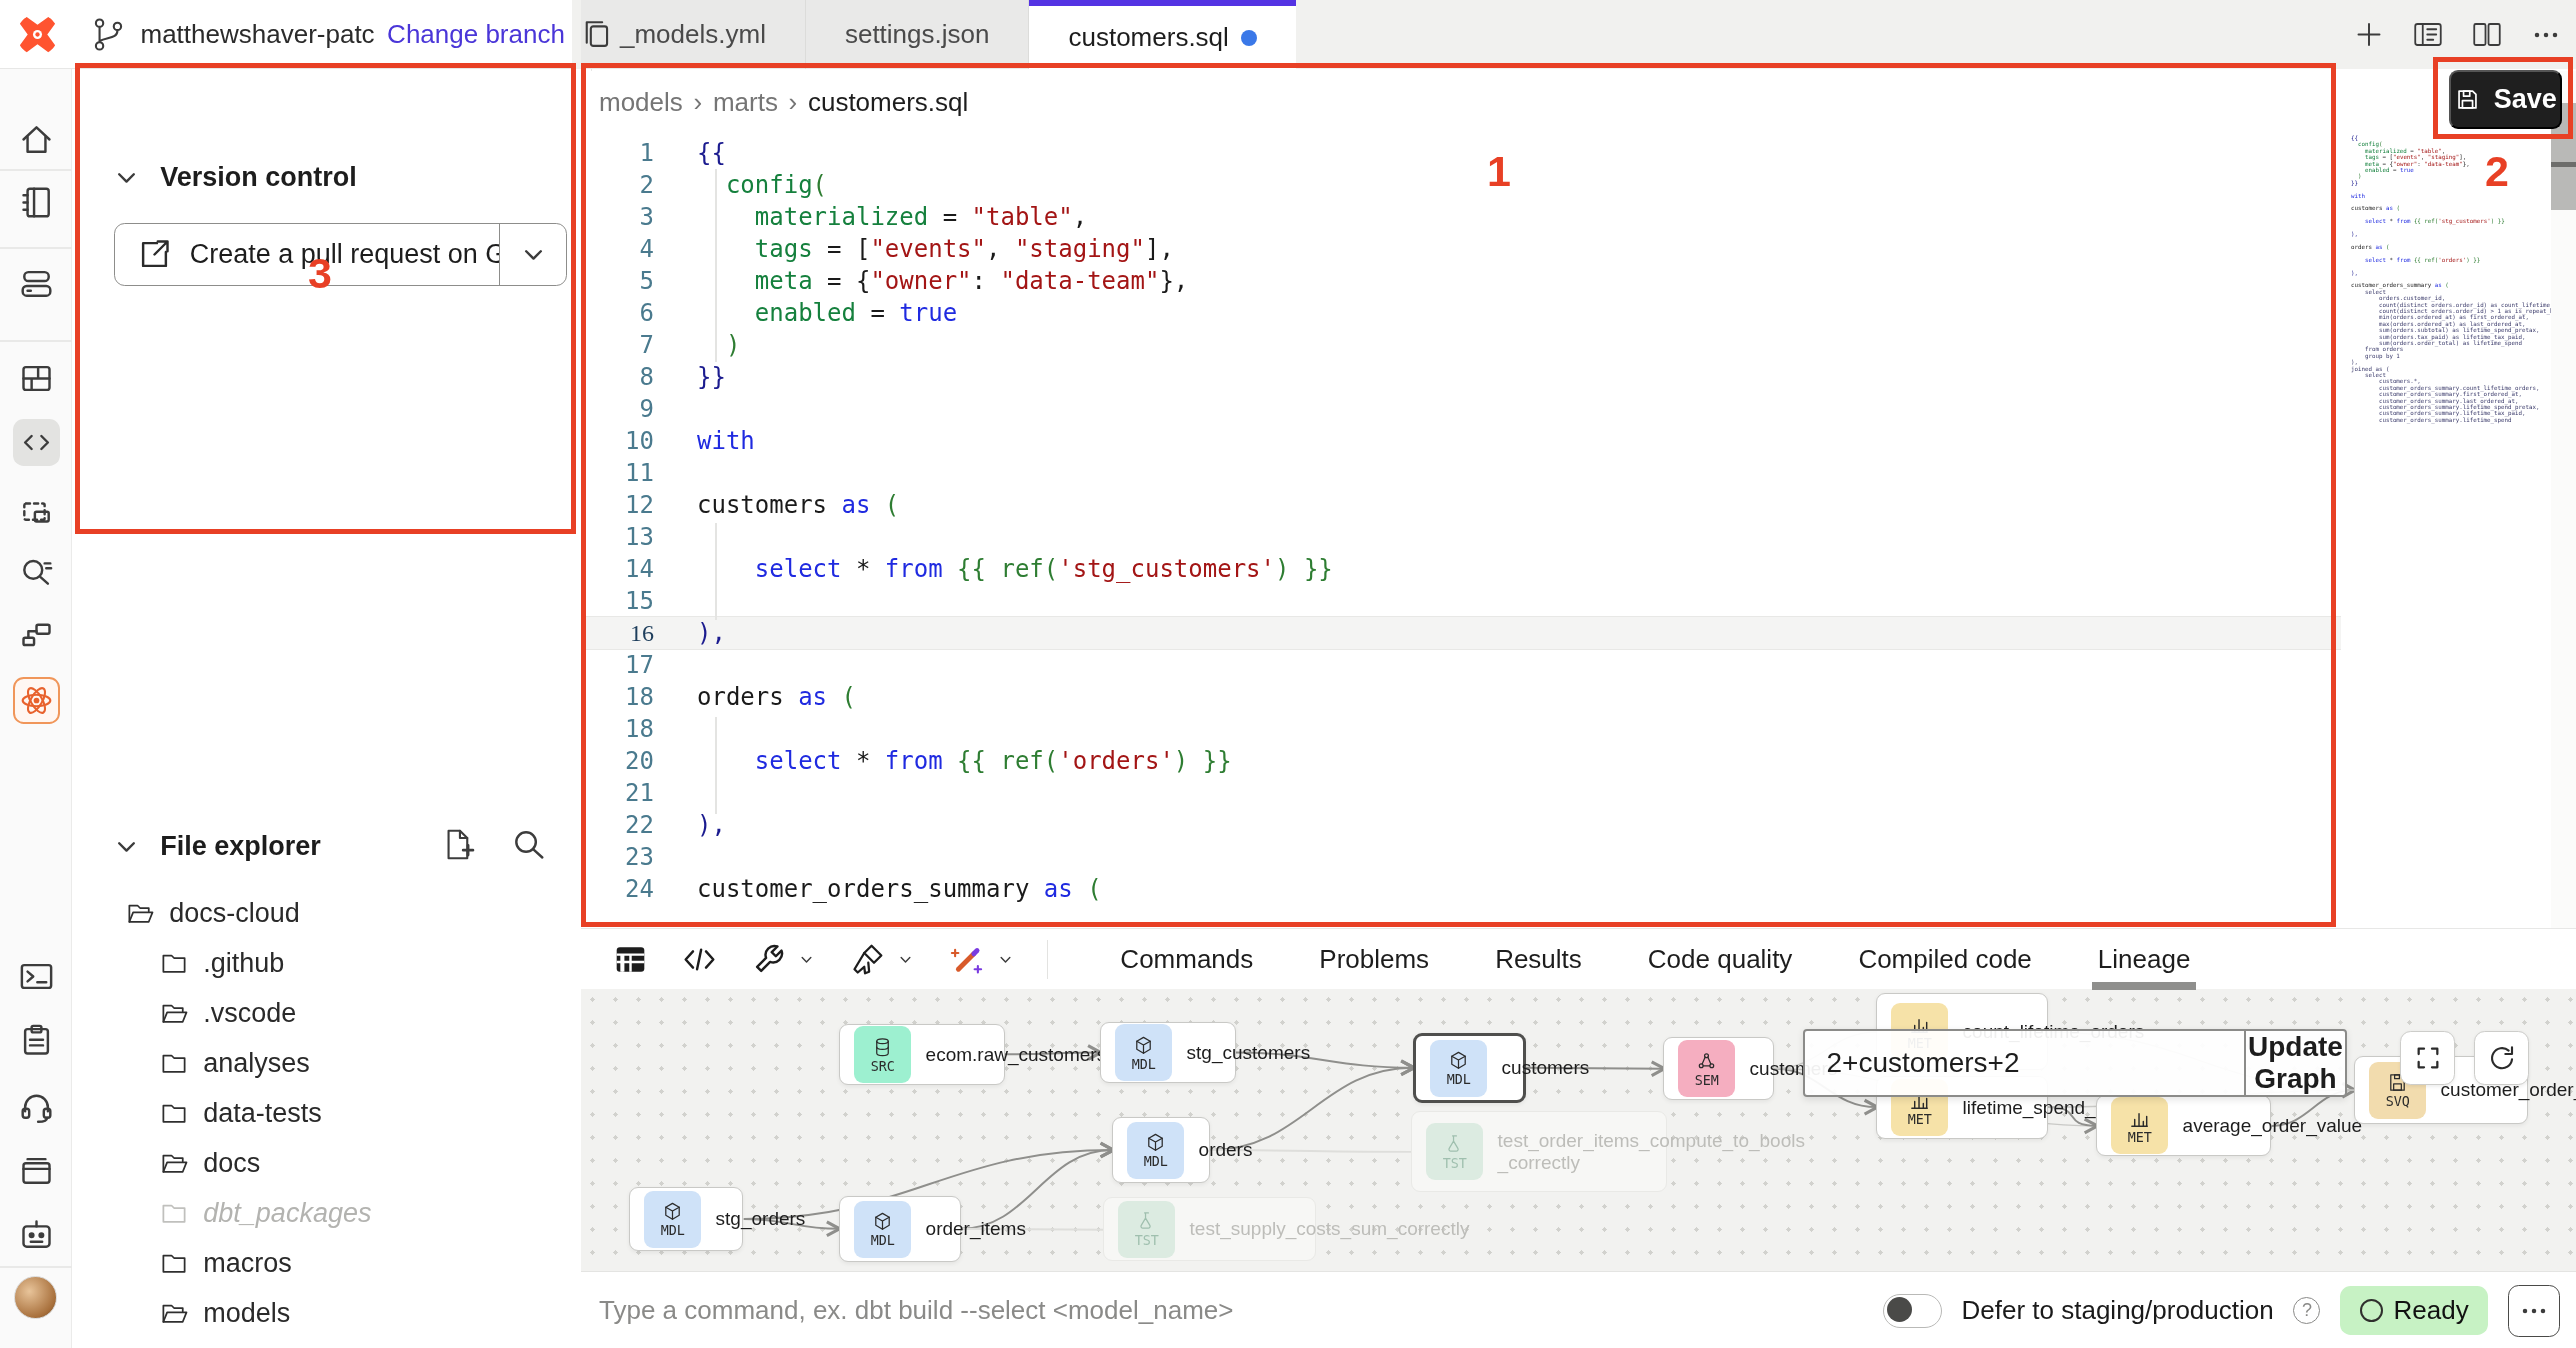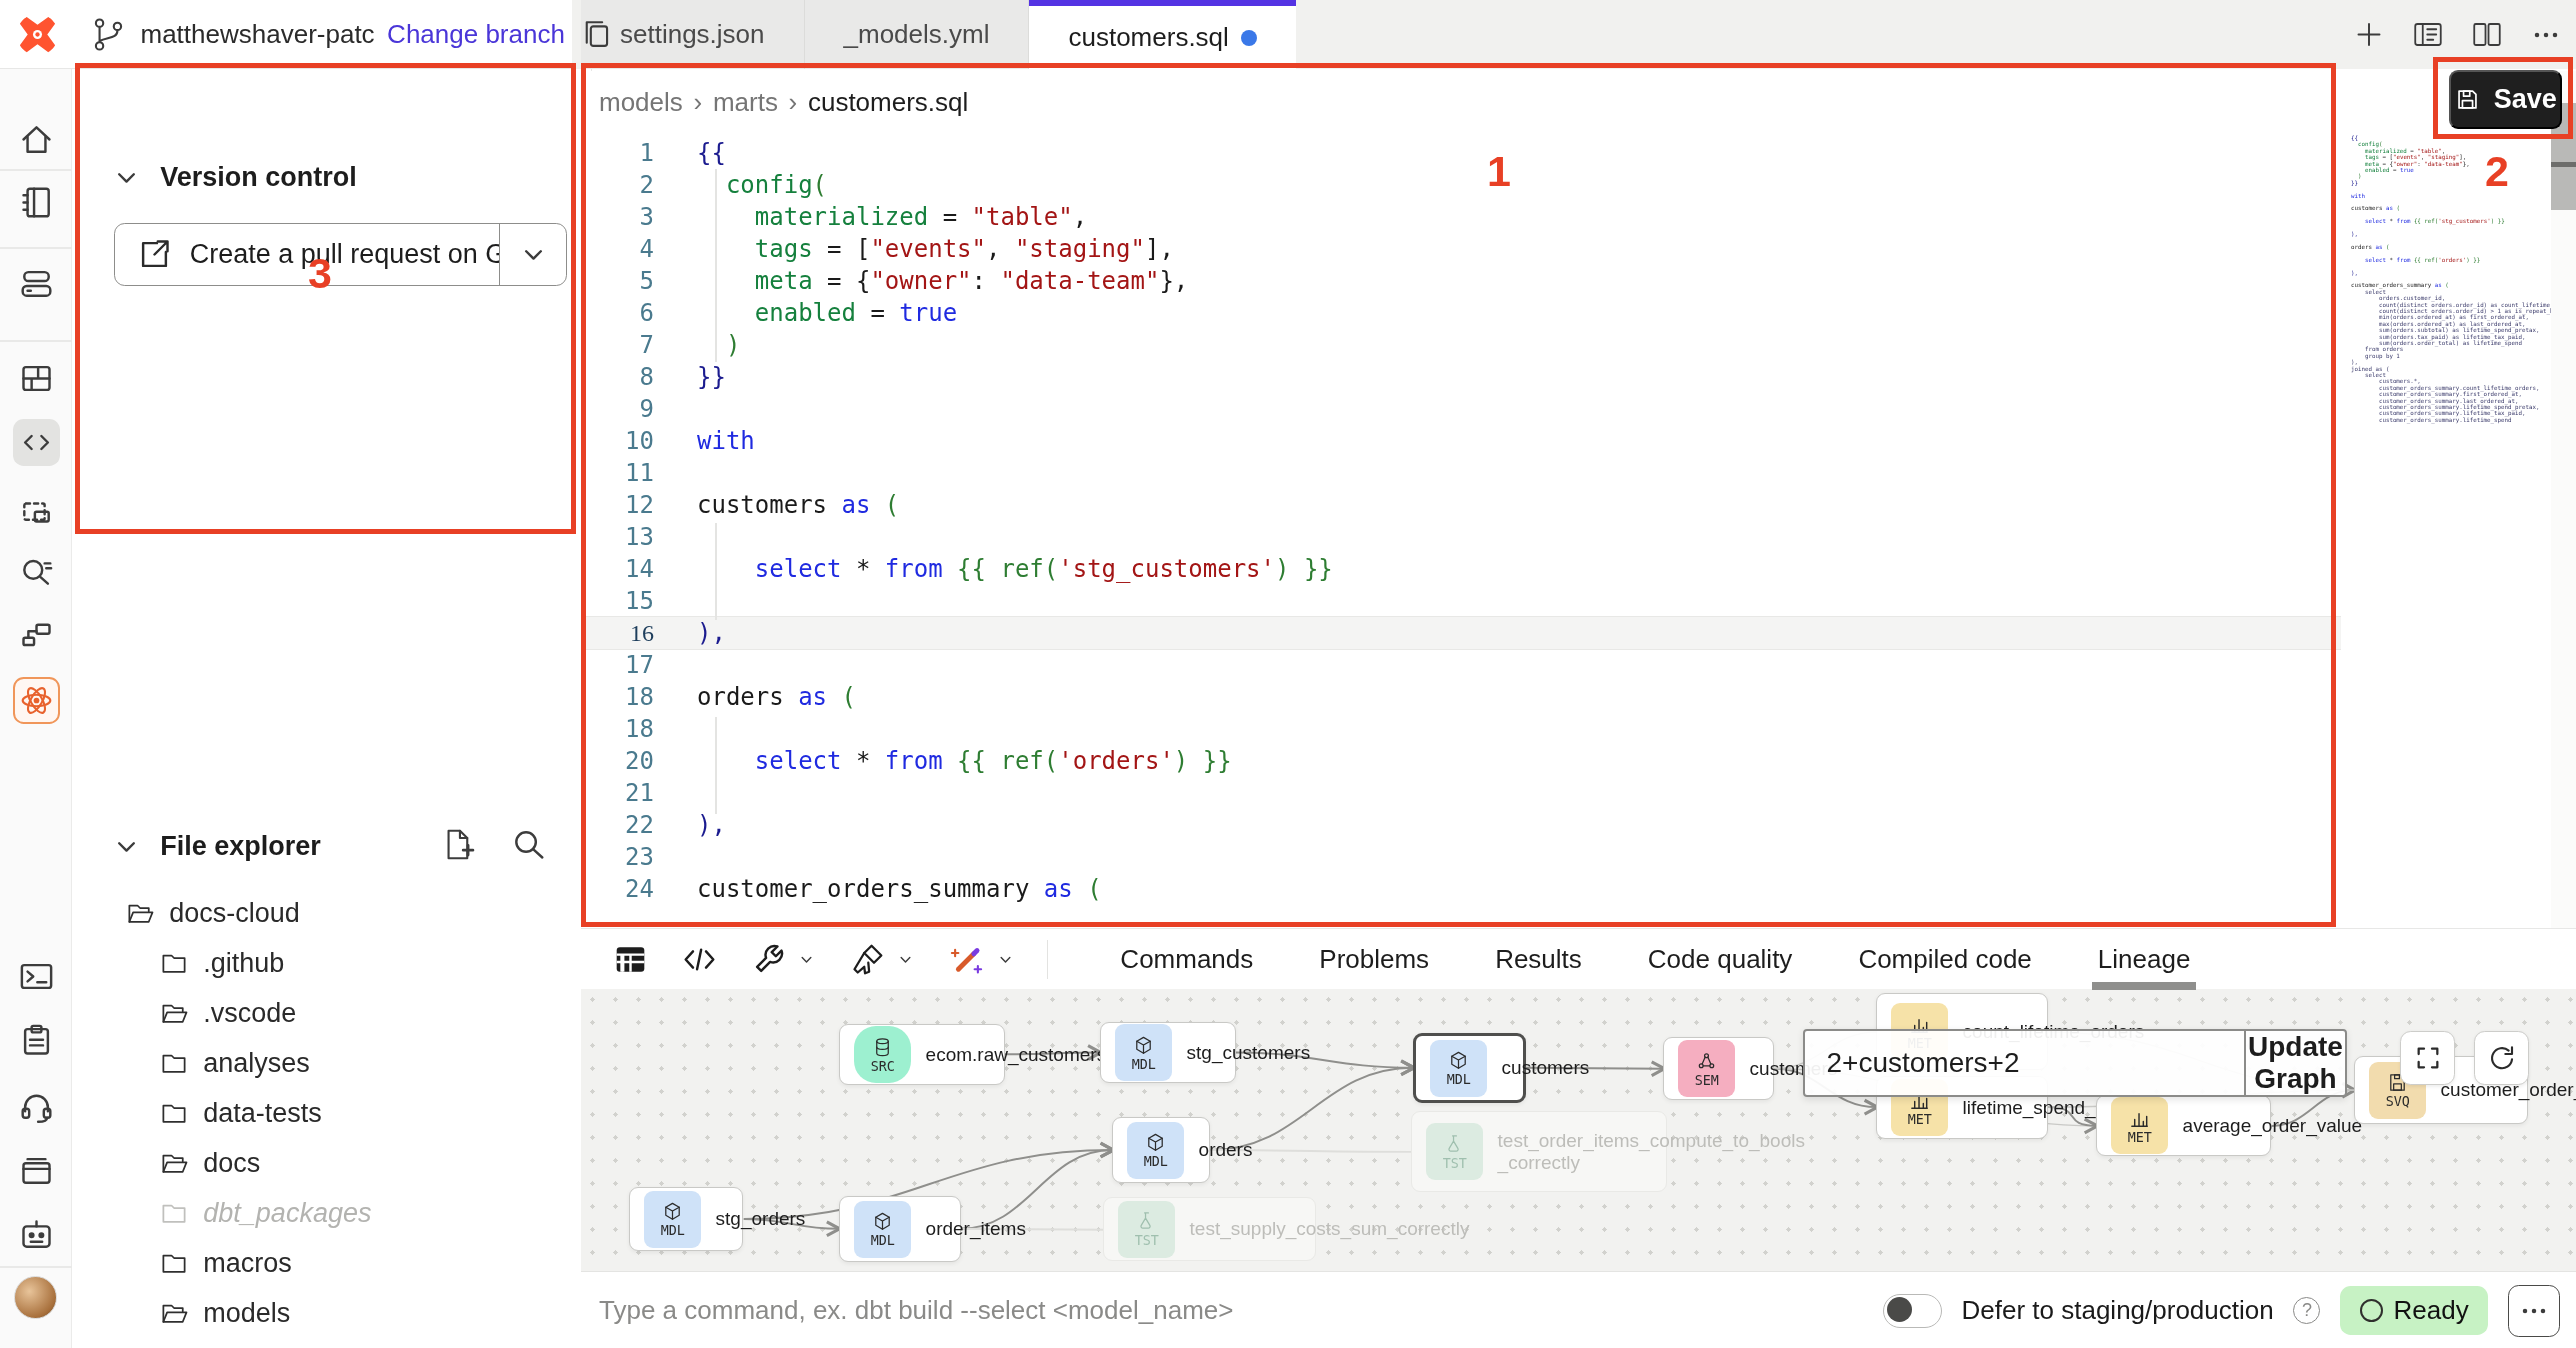--- a/index.html
+++ b/index.html
@@ -72,21 +72,21 @@
   
   #canvas { position:absolute; left:581px; top:988px; width:1995px; height:283px; background:#f2f2f0;
     background-image:radial-gradient(#d2d2ce 2px, transparent 2.2px); background-size:23px 23px; overflow:hidden; }
   #edges { position:absolute; left:0; top:0; z-index:1; }
   .lnode { position:absolute; background:#fff; border:1.8px solid #c9c9c6; border-radius:9px; box-shadow:0 1.8px 4.5px rgba(0,0,0,0.06); display:flex; align-items:center; gap:14.3px; padding:0 14.3px; z-index:2; }
   .lnode.selected { border:3.6px solid #4f4f4d; }
   .lnode.faded { background:#f7f7f5; border-color:#e9e9e6; box-shadow:none; }
   .lnode .nlabel { font-size:19px; color:#1d1d1d; line-height:21.5px; }
   .lnode.faded .nlabel { color:#bdbdb9; }
   .nbadge { width:57px; height:57px; border-radius:9px; flex:0 0 57px; display:flex; flex-direction:column; align-items:center; justify-content:center; font-family:"DejaVu Sans Mono", monospace; font-size:13.4px; color:#2b2b2b; }
-  .b-SRC { background:#9df0d0;border-radius:22px; } .b-MDL { background:#cfe2f8; } .b-SEM { background:#f5aec0; }
+  .b-SRC { background:#9df0d0; } .b-MDL { background:#cfe2f8; } .b-SEM { background:#f5aec0; }
   .b-MET { background:#f6e2a8; } .b-SVQ { background:#f2dcae; }
   .b-TST { background:#dcebe1; color:#9fbfae; }
   #graph-search { position:absolute; left:1222px; top:41px; width:544px; height:68px; background:rgba(255,255,255,0.93); border:2.7px solid #8b8b89; border-radius:4px; display:flex; z-index:5; box-shadow:0 2.7px 7.2px rgba(0,0,0,0.10);gap:35px; }
   #graph-input { flex:1; border:none; outline:none; background:transparent; font-size:28px; padding:0 21.5px; font-family:"Liberation Sans",sans-serif; color:#1d1d1d; }
   #update-graph { width:211px; border:none; border-left:2.7px solid #8b8b89; background:transparent; font-size:28px; font-weight:700; font-family:"Liberation Sans",sans-serif; color:#1d1d1d; }
   .gbtn { position:absolute; width:55px; height:54px; background:#fff; border:1.8px solid #cdcdca; border-radius:10.7px; display:flex; align-items:center; justify-content:center; z-index:6; box-shadow:0 1.8px 3.6px rgba(0,0,0,0.07); }
   
   #cmdbar { position:absolute; left:581px; top:1271px; width:1995px; height:78px; background:#fff; border-top:1.8px solid #e4e4e2; display:flex; align-items:center; z-index:10; }
   #cmd-input { margin-left:18px; width:1163px; border:none; outline:none; font-size:26px; font-family:"Liberation Sans",sans-serif; color:#2a2a2a; }
   #cmd-input::placeholder { color:#8a8a88; }
@@ -105,24 +105,24 @@
 </style>
 </head>
 <body>
 
 <div id="app">
 
   <div id="topbar">
     <div id="tabstrip">
       <div id="tabs">
           <div class="tab">
+            <span>_models.yml</span>
+          </div>
+          <div class="tab">
             <span>settings.json</span>
-          </div>
-          <div class="tab">
-            <span>_models.yml</span>
           </div>
           <div class="tab active">
             <span>customers.sql</span>
             <span class="dirty-dot"></span>
           </div>
         </div>
       <div id="winicons">
           <span class="wicon">
             <svg viewBox="0 0 48 48" width="39" height="39" fill="none" stroke="#3c3c3c" stroke-width="2.6" stroke-linecap="round" stroke-linejoin="round">
               <path d="M24 10v28M10 24h28"></path>

